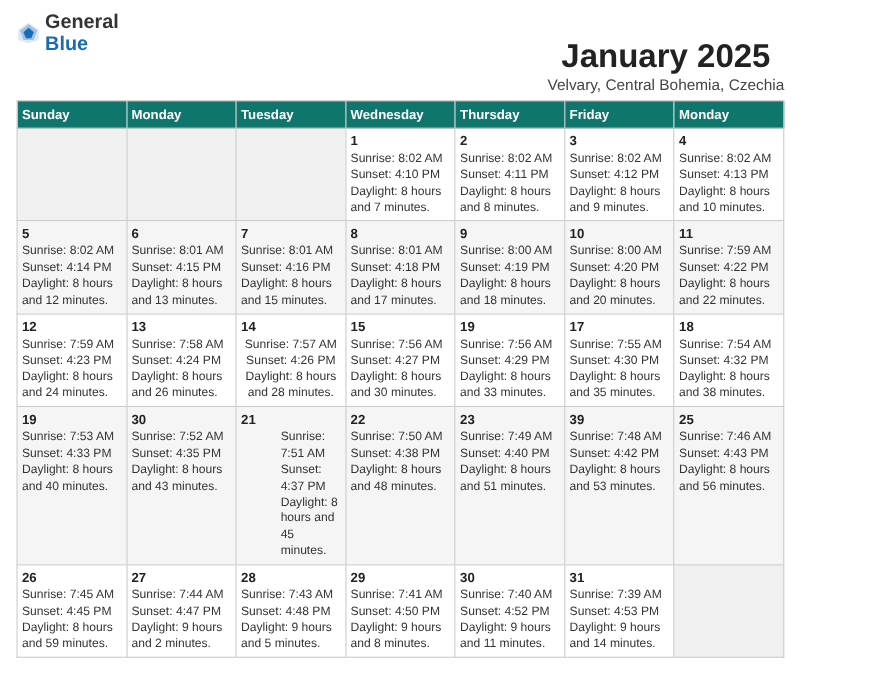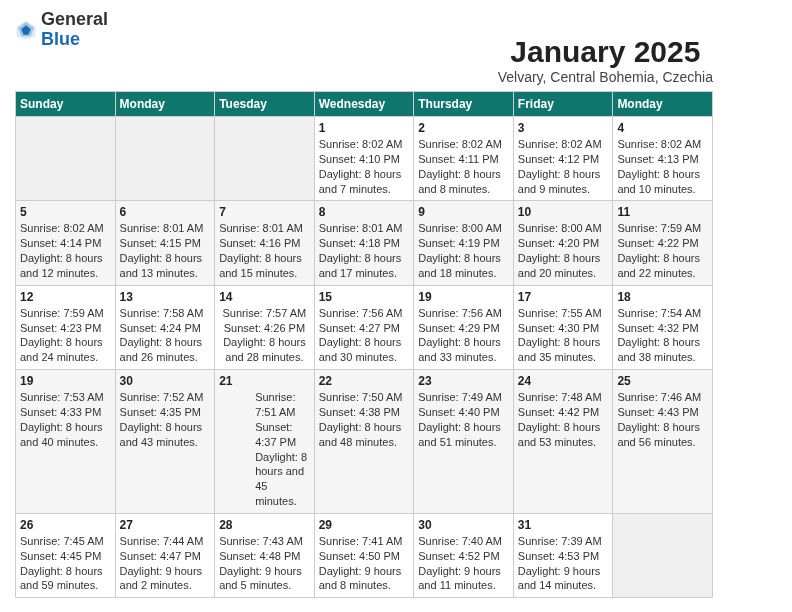--- a/index.html
+++ b/index.html
@@ -268,21 +268,21 @@
 Sunset: 4:38 PM
 Daylight: 8 hours and 48 minutes.</div>
           </td>
           <td>
             <span class="day-num">23</span>
             <div class="cell-text" style="white-space: pre-line;">Sunrise: 7:49 AM
 Sunset: 4:40 PM
 Daylight: 8 hours and 51 minutes.</div>
           </td>
           <td>
-            <span class="day-num">24</span>
+            <span class="day-num">39</span>
             <div class="cell-text" style="white-space: pre-line;">Sunrise: 7:48 AM
 Sunset: 4:42 PM
 Daylight: 8 hours and 53 minutes.</div>
           </td>
           <td>
             <span class="day-num">25</span>
             <div class="cell-text" style="white-space: pre-line;">Sunrise: 7:46 AM
 Sunset: 4:43 PM
 Daylight: 8 hours and 56 minutes.</div>
           </td>

